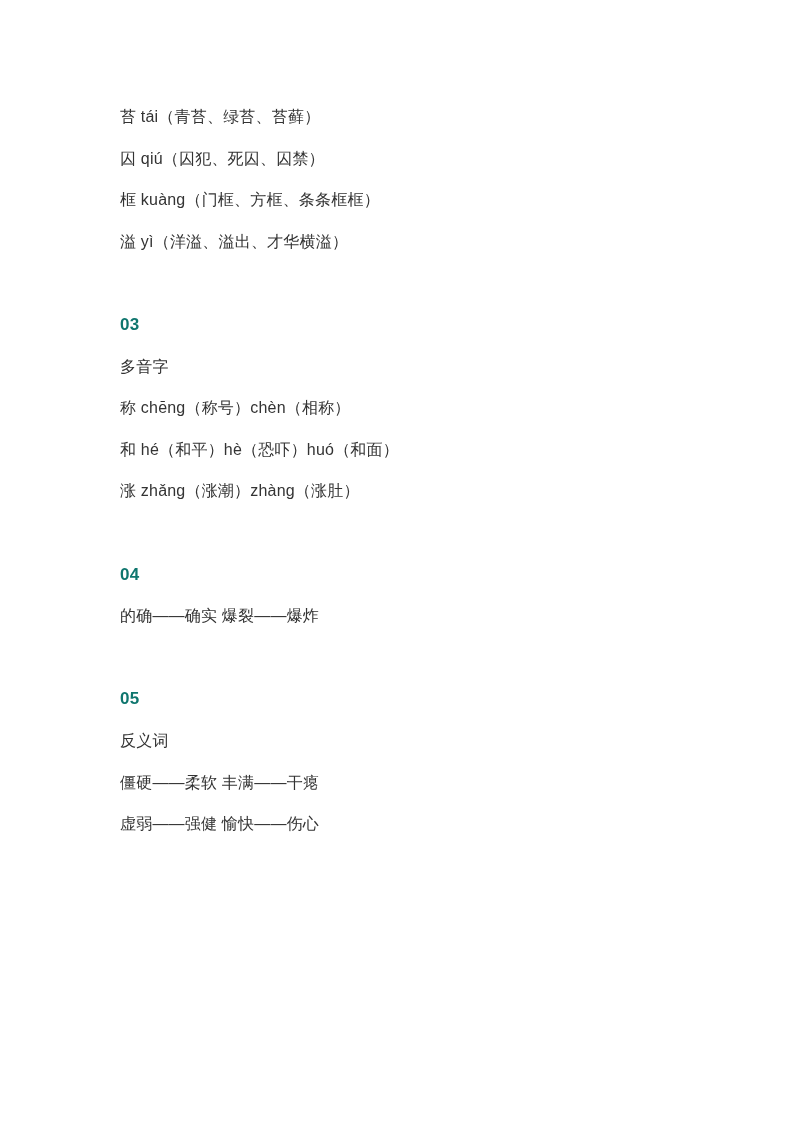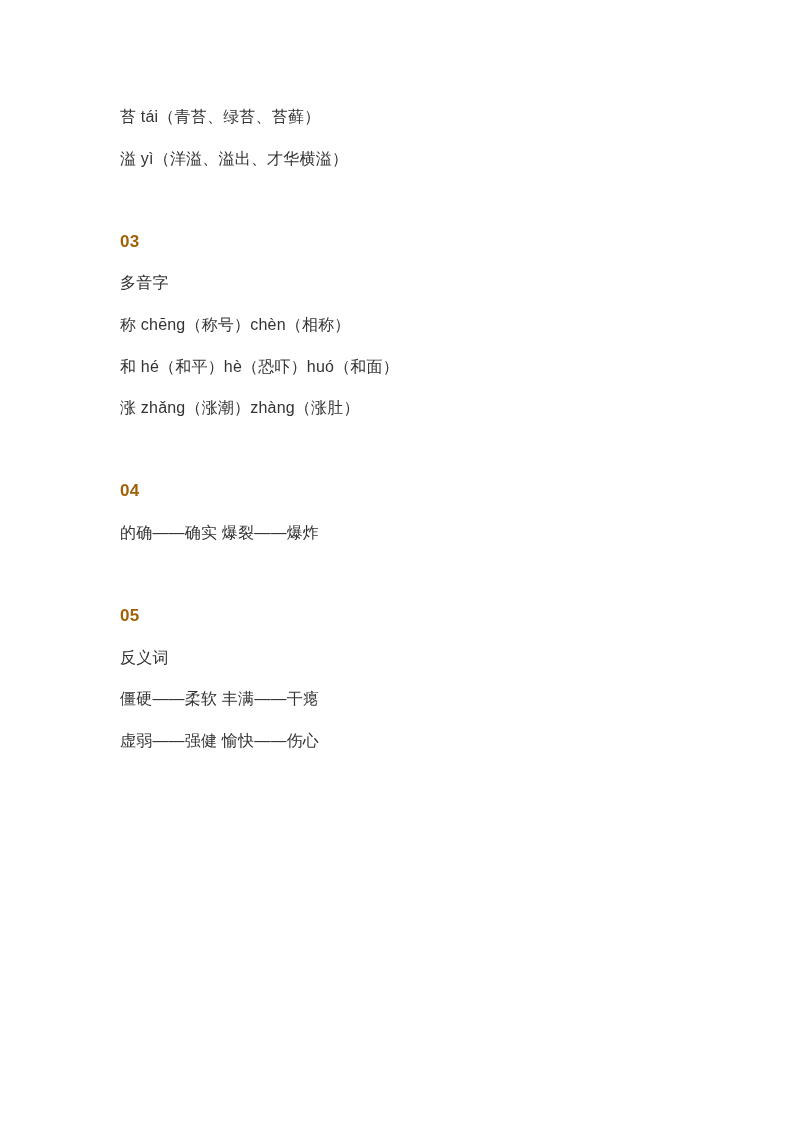--- a/index.html
+++ b/index.html
@@ -26,34 +26,36 @@
     margin: 0;
     height: 41.6px;
     line-height: 41.6px;
     font-size: 16px;
     color: #333333;
     white-space: nowrap;
     letter-spacing: 0.2px;
   }
   .section-number {
     font-weight: 700;
-    color: #a16207;
+    color: #0f766e;
     font-size: 17px;
   }
   .spacer {
     height: 41.6px;
   }
 </style>
 </head>
 <body>
 
 <div class="page">
   <div class="content">
 
     <p class="line">苔 tái（青苔、绿苔、苔藓）</p>
+    <p class="line">囚 qiú（囚犯、死囚、囚禁）</p>
+    <p class="line">框 kuàng（门框、方框、条条框框）</p>
     <p class="line">溢 yì（洋溢、溢出、才华横溢）</p>
 
     <div class="line spacer"></div>
 
     <p class="line section-number">03</p>
     <p class="line section-title">多音字</p>
     <p class="line">称 chēng（称号）chèn（相称）</p>
     <p class="line">和 hé（和平）hè（恐吓）huó（和面）</p>
     <p class="line">涨 zhǎng（涨潮）zhàng（涨肚）</p>
 

